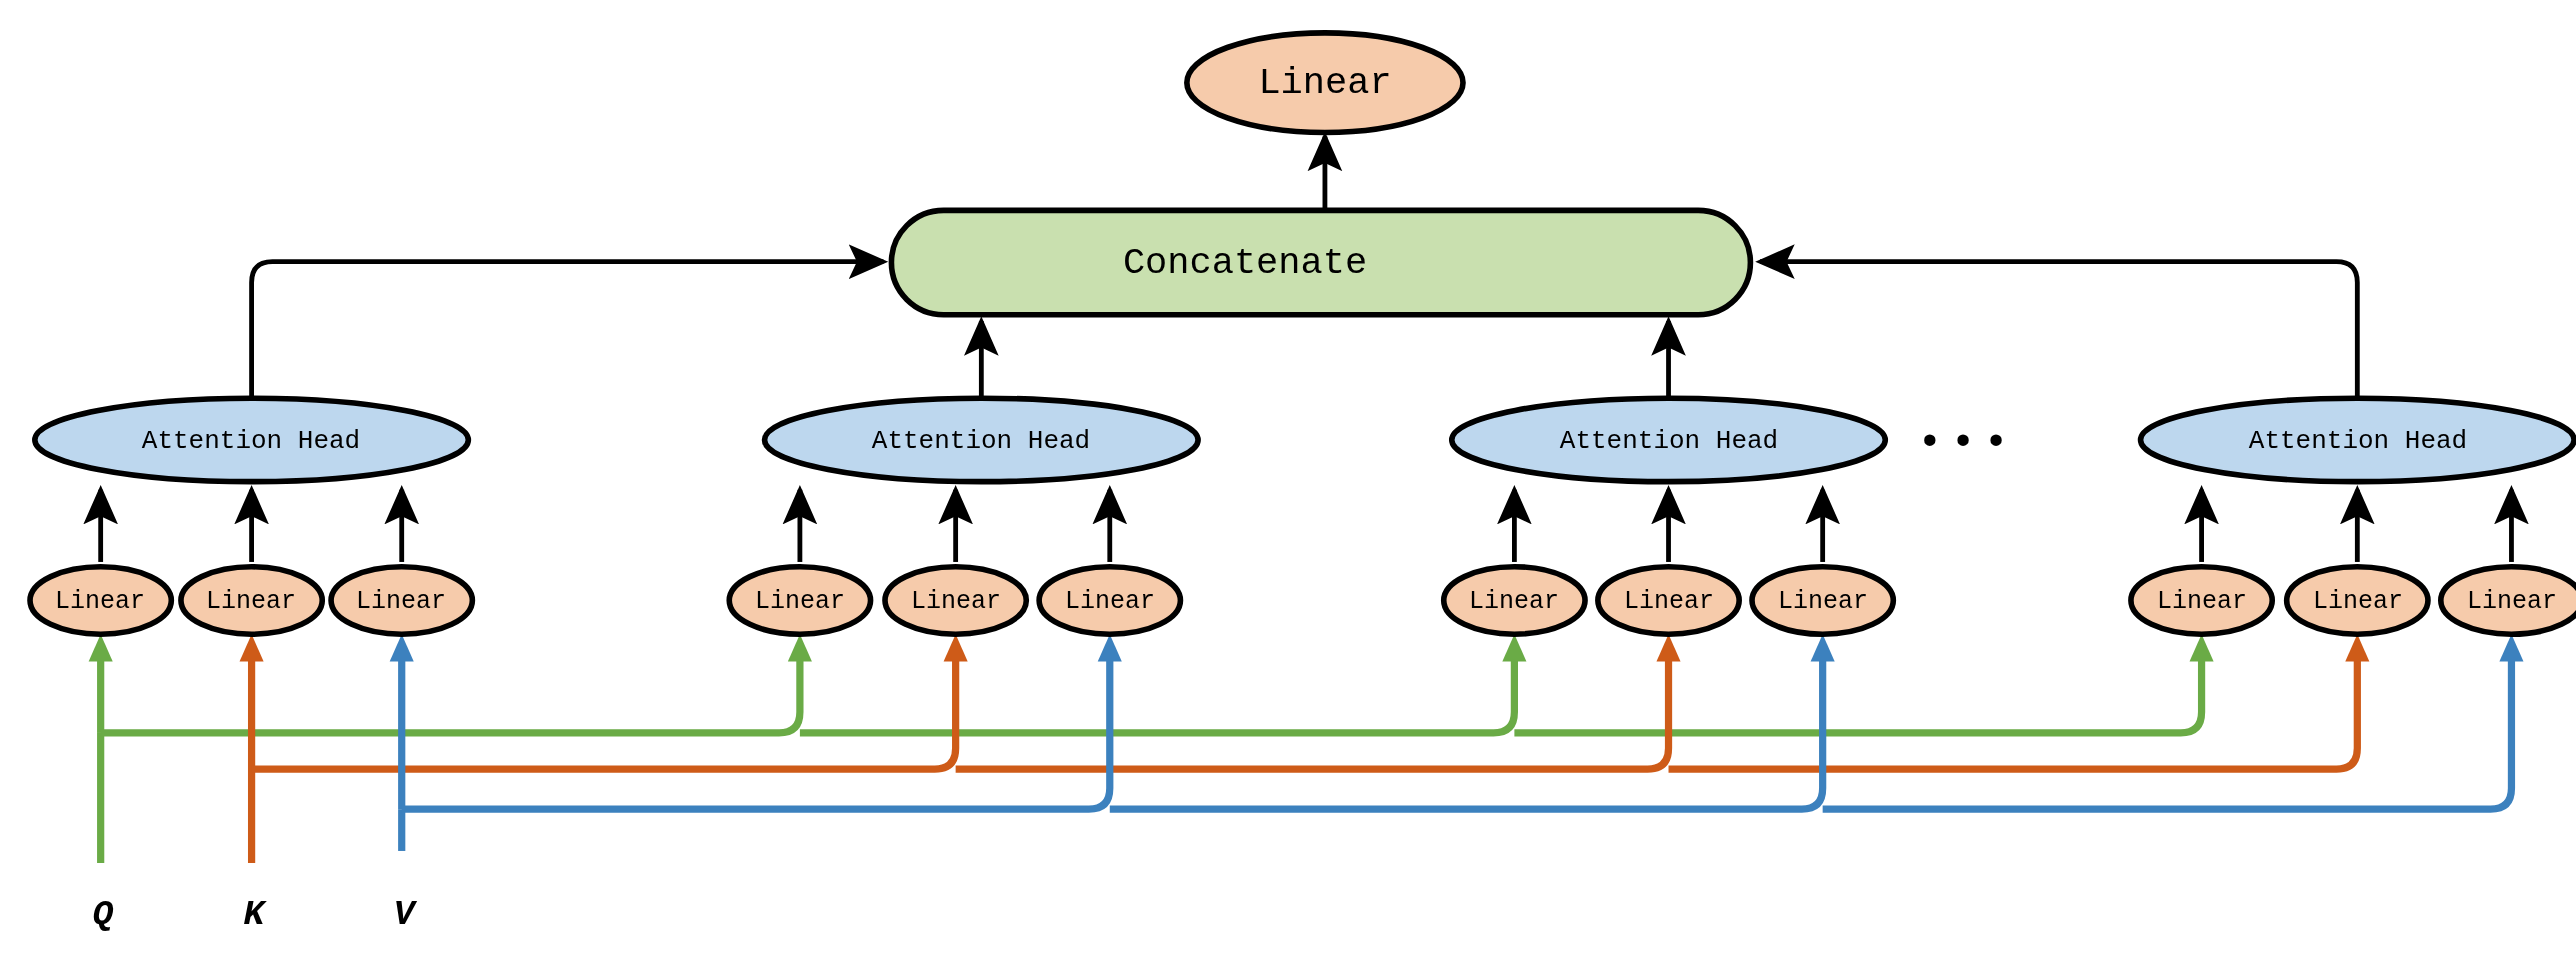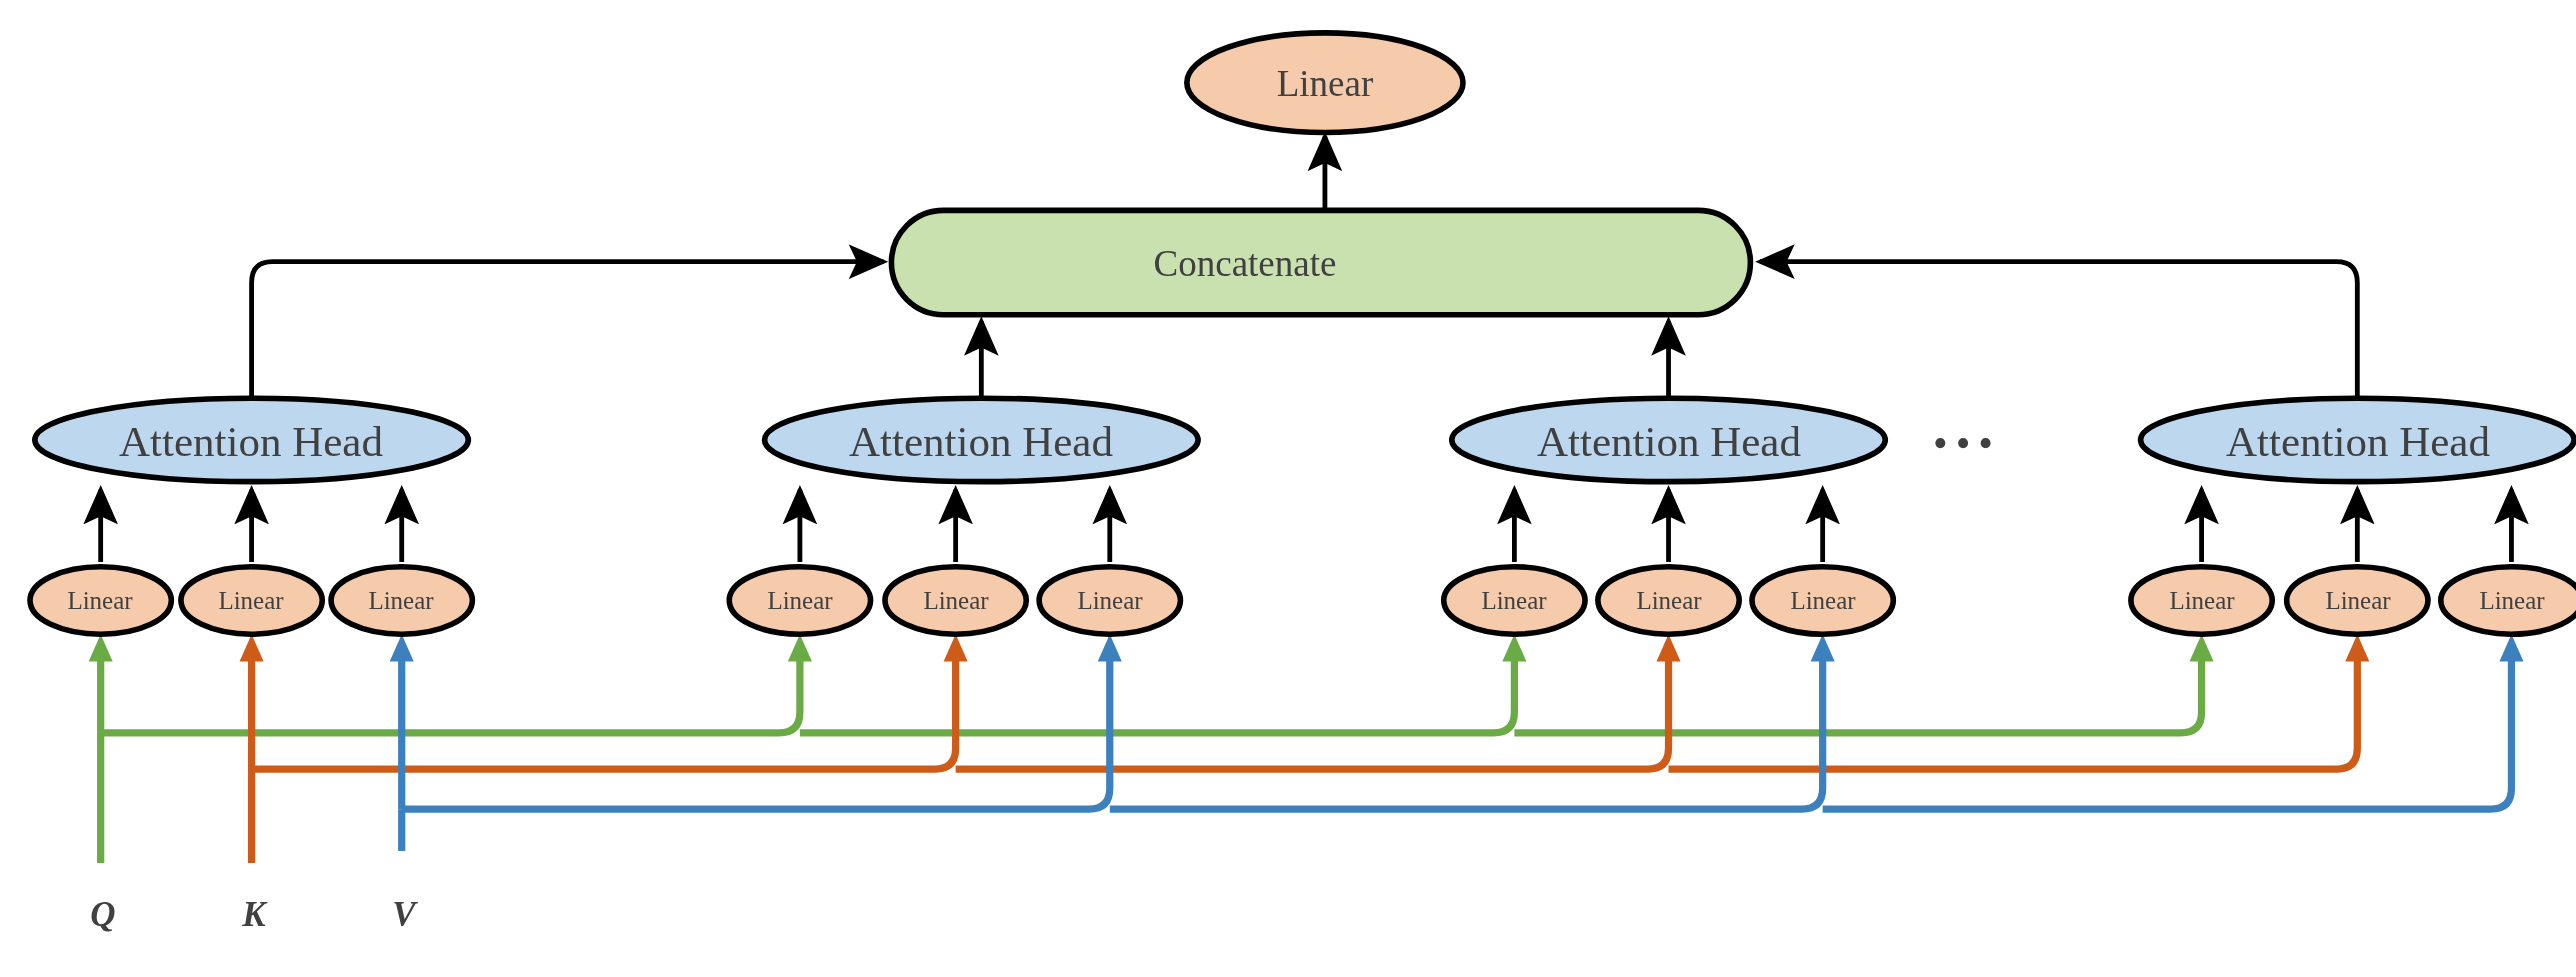--- a/index.html
+++ b/index.html
@@ -1,27 +1,27 @@
 <!DOCTYPE html>
 <html style="font-size:13px"><head>
 <meta charset="utf-8">
 <title>Multi-Head Attention Diagram</title>
 <style>
   html,body{margin:0;padding:0;background:#ffffff;}
   body{width:2576px;height:977px;overflow:hidden;
        font-family:"Liberation Serif","DejaVu Serif",serif;}
   #stage{position:relative;width:2576px;height:977px;background:#fff;}
   #stage svg{position:absolute;left:0;top:0;width:2576px;height:977px;}
-  .lbl{position:absolute;white-space:nowrap;color:#404040;
-       font-family:Liberation Serif, serif;
+  .lbl{position:absolute;white-space:nowrap;color:#000000;
+       font-family:Liberation Mono, monospace;
        -webkit-user-select:none;user-select:none;}
   .lbl-center{transform:translate(-50%,-50%);text-align:center;}
   .t-linear-top{font-size:37px;}
   .t-concat{font-size:37px;}
-  .t-head{font-size:43px;}
+  .t-head{font-size:26px;}
   .t-small{font-size:25px;}
   .t-qkv{font-size:35px;font-style:italic;font-weight:bold;}
 </style>
 </head>
 <body>
 
 <div id="stage">
 
   <svg viewBox="0 0 3208 1217" xmlns="http://www.w3.org/2000/svg">
     <defs>

